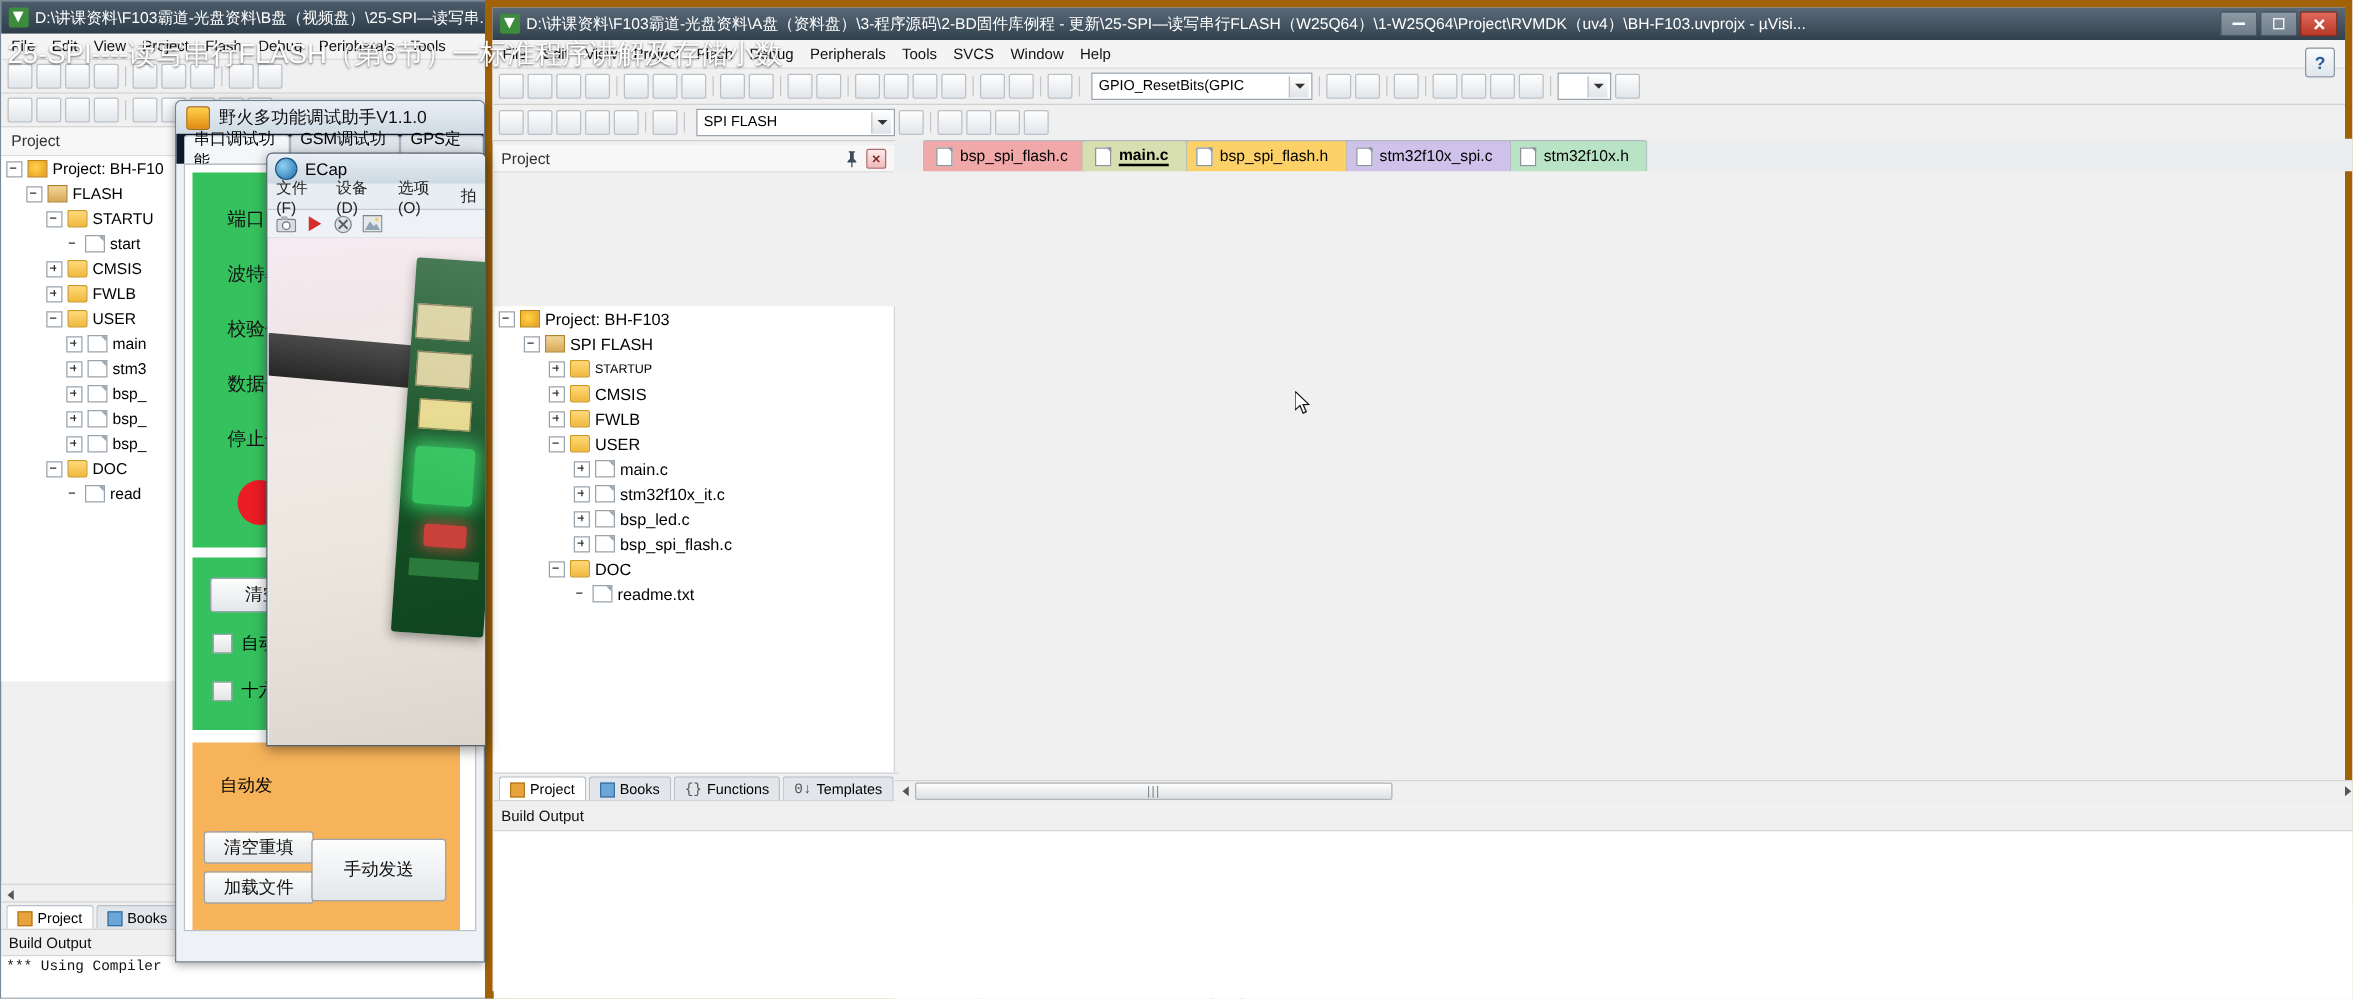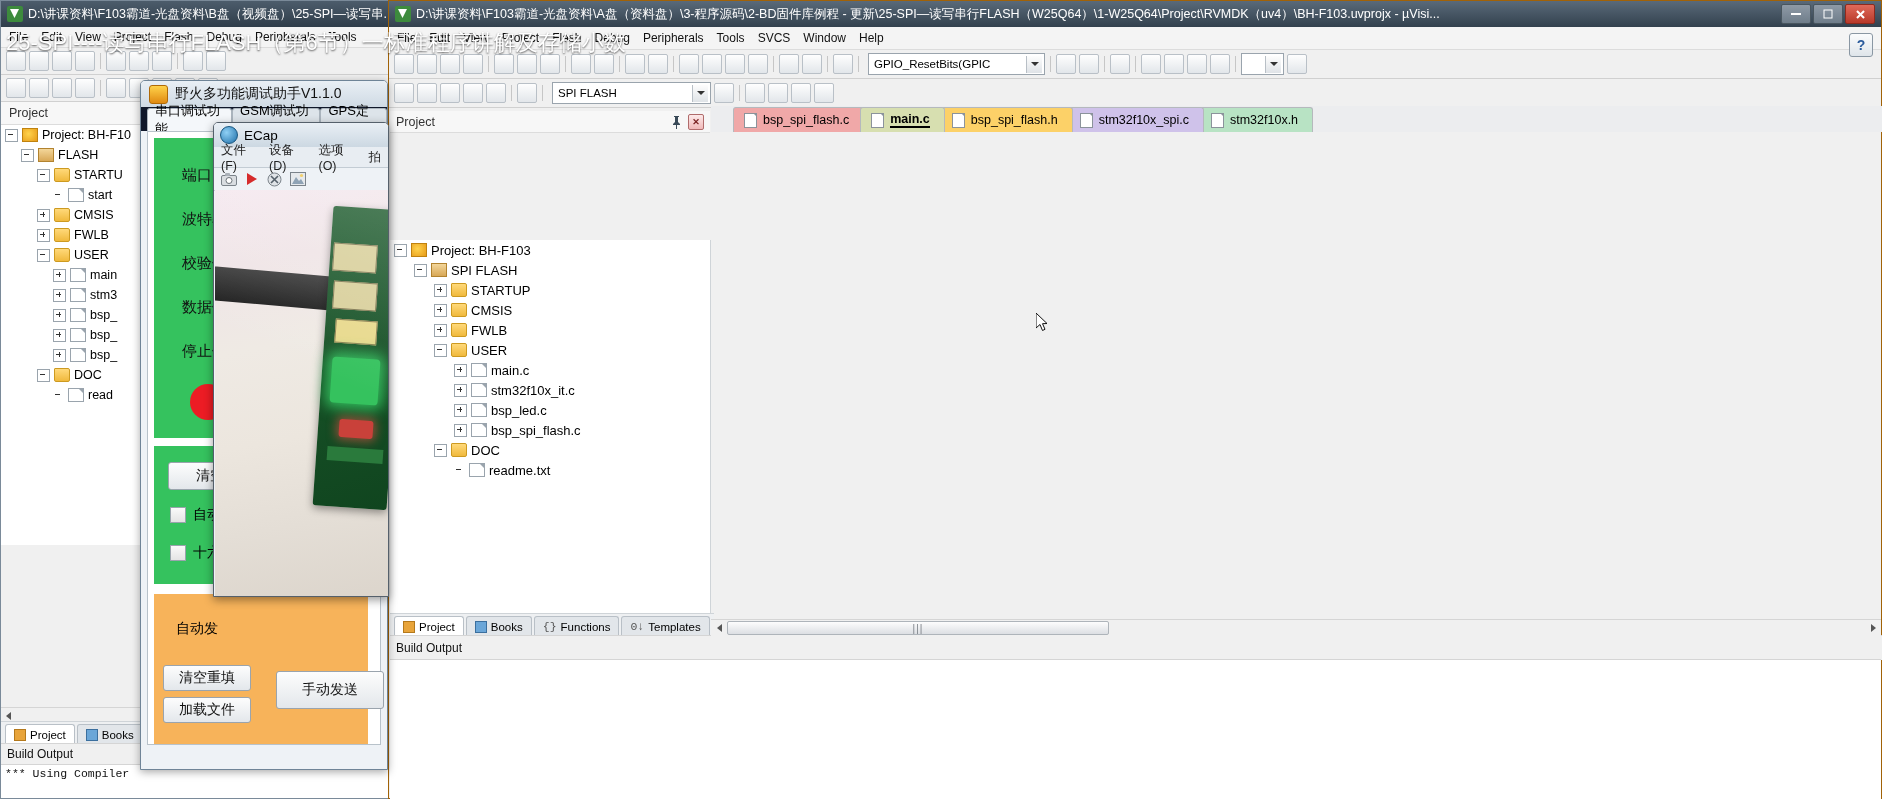--- a/index.html
+++ b/index.html
@@ -32,21 +32,21 @@
   .ic.file:after{content:"";position:absolute;right:0;top:0;border-left:4px solid transparent;border-top:4px solid #9aa4ad;}
   .ic.proj{background:radial-gradient(circle at 40% 40%,#ffd34d,#e79b18);border:1px solid #c0820f;transform:rotate(0deg);}
   .ic.target{background:linear-gradient(#f3d69a,#d8a857);border:1px solid #b2832f;}
 
   .bottabs{height:22px;background:#eef0f2;border-top:1px solid #cfd4d8;display:flex;align-items:flex-end;gap:2px;padding-left:4px;}
   .btab{height:19px;padding:0 8px;font-size:11.5px;display:flex;align-items:center;gap:4px;background:#e2e6ea;border:1px solid #b9c0c7;border-bottom:none;border-radius:3px 3px 0 0;}
   .btab.active{background:#fff;}
   .statusbar{height:20px;background:#f0f0f0;border-top:1px solid #d5d5d5;display:flex;align-items:center;padding:0 6px;font-size:12px;color:#111;}
 
   
-  #win2{left:388px;top:0;width:1494px;height:799px;background:#f0f0f0;border:1px solid #a16207;box-sizing:border-box;}
+  #win2{left:388px;top:0;width:1494px;height:799px;background:#f0f0f0;border:6px solid #a16207;box-sizing:border-box;}
   #win2 .wtitle{background:linear-gradient(to bottom,#5a6a79,#33414e);}
   .winbtns{margin-left:auto;display:flex;gap:2px;}
   .wbtn{width:28px;height:18px;background:linear-gradient(#8e9aa6,#6f7d8a);border:1px solid #49565f;border-radius:2px;position:relative;}
   .wbtn.close{background:linear-gradient(#e06a5a,#b8392a);border-color:#8e2a1e;}
   .wbtn i{position:absolute;left:50%;top:50%;transform:translate(-50%,-50%);width:9px;height:9px;border:1px solid #fff;box-sizing:border-box;}
   .wbtn.min i{height:0;border:none;border-bottom:2px solid #fff;width:10px;}
   .wbtn.close i{border:none;}
   .wbtn.close i:before,.wbtn.close i:after{content:"";position:absolute;left:0;top:4px;width:10px;height:2px;background:#fff;}
   .wbtn.close i:before{transform:rotate(45deg);}
   .wbtn.close i:after{transform:rotate(-45deg);}
@@ -380,21 +380,21 @@
       <div class="trow" style="padding-left: 4px; font-size: 13px;">
         <span class="tog"></span>
         <span class="ic proj"></span>
         <span>Project: BH-F103</span>
       </div>
       <div class="trow" style="padding-left: 24px; font-size: 13px;">
         <span class="tog"></span>
         <span class="ic target"></span>
         <span>SPI FLASH</span>
       </div>
-      <div class="trow" style="padding-left: 44px; font-size: 13px;">
+      <div class="trow" style="padding-left: 44px; font-size: 10px;">
         <span class="tog plus"></span>
         <span class="ic folder"></span>
         <span>STARTUP</span>
       </div>
       <div class="trow" style="padding-left: 44px; font-size: 13px;">
         <span class="tog plus"></span>
         <span class="ic folder"></span>
         <span>CMSIS</span>
       </div>
       <div class="trow" style="padding-left: 44px; font-size: 13px;">
@@ -563,21 +563,21 @@
   <div class="abs" style="left:22px;top:584px;width:86px;height:24px;z-index:60">
     <div class="w3btn" style="width:100%;height:100%">
         <span>清空重填</span>
       </div>
   </div>
   <div class="abs" style="left:22px;top:616px;width:86px;height:24px;z-index:60">
     <div class="w3btn" style="width:100%;height:100%">
         <span>加载文件</span>
       </div>
   </div>
-  <div class="abs" style="left:135px;top:590px;width:106px;height:36px;z-index:60">
+  <div class="abs" style="left:108px;top:590px;width:106px;height:48px;z-index:60">
     <div class="w3btn" style="width:100%;height:100%">
         <span>手动发送</span>
       </div>
   </div>
 </div>
 
 <div id="win4" class="abs">
   <div class="w4title">
     <span class="ic4"></span>
     <span>ECap</span>

